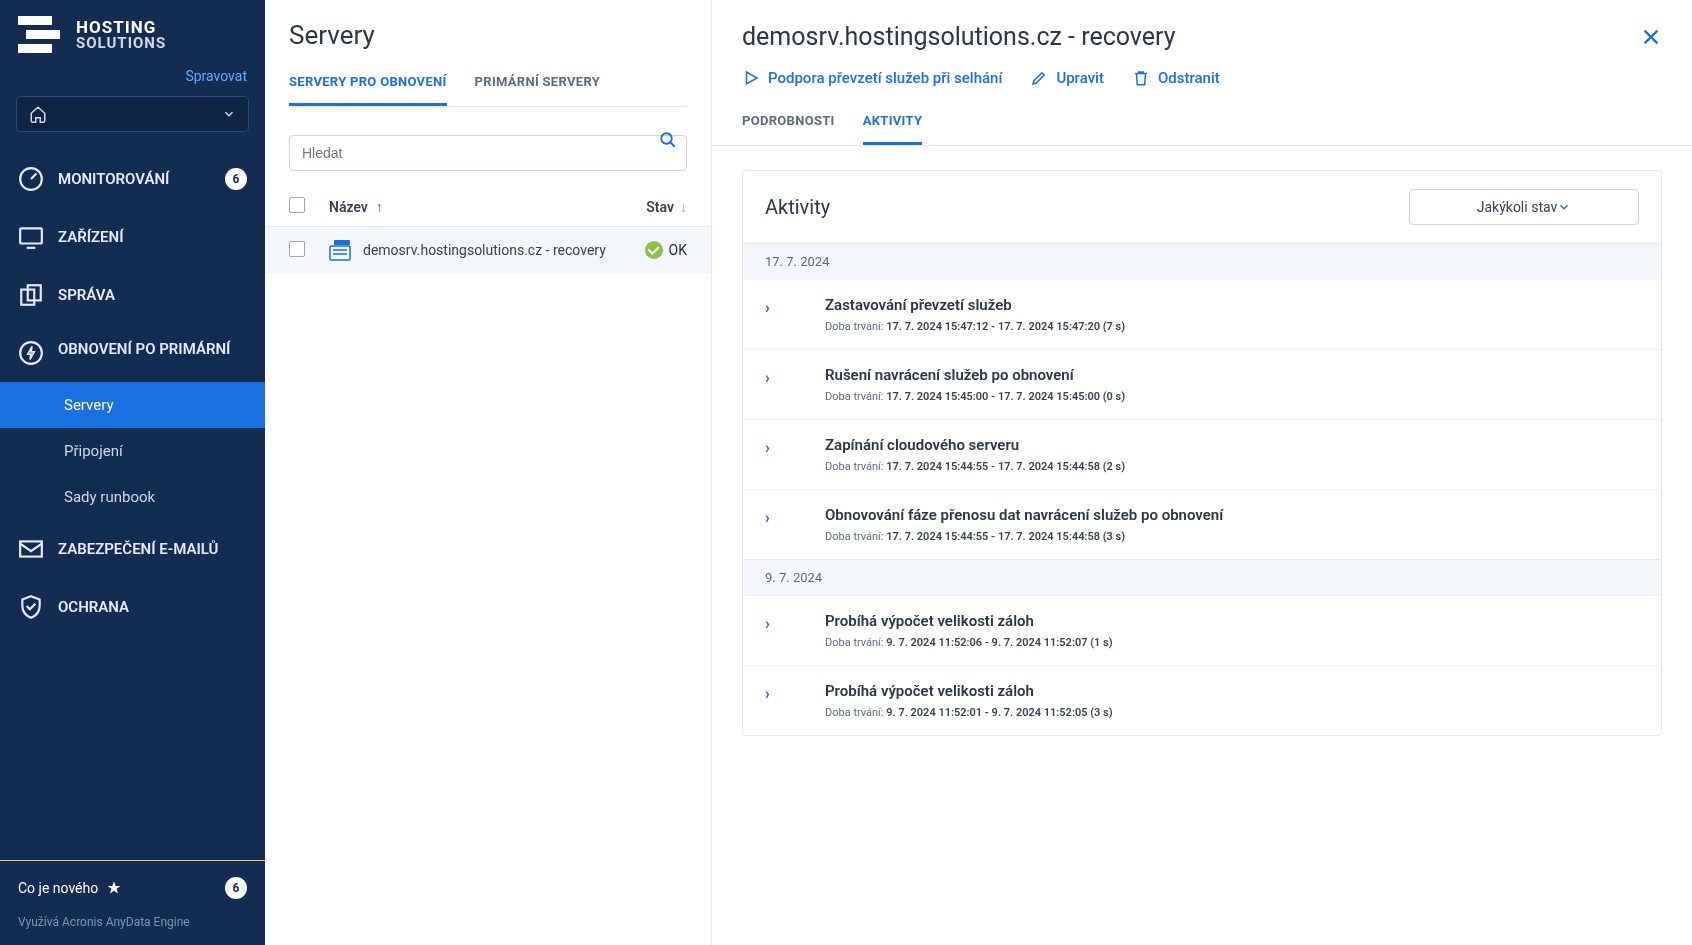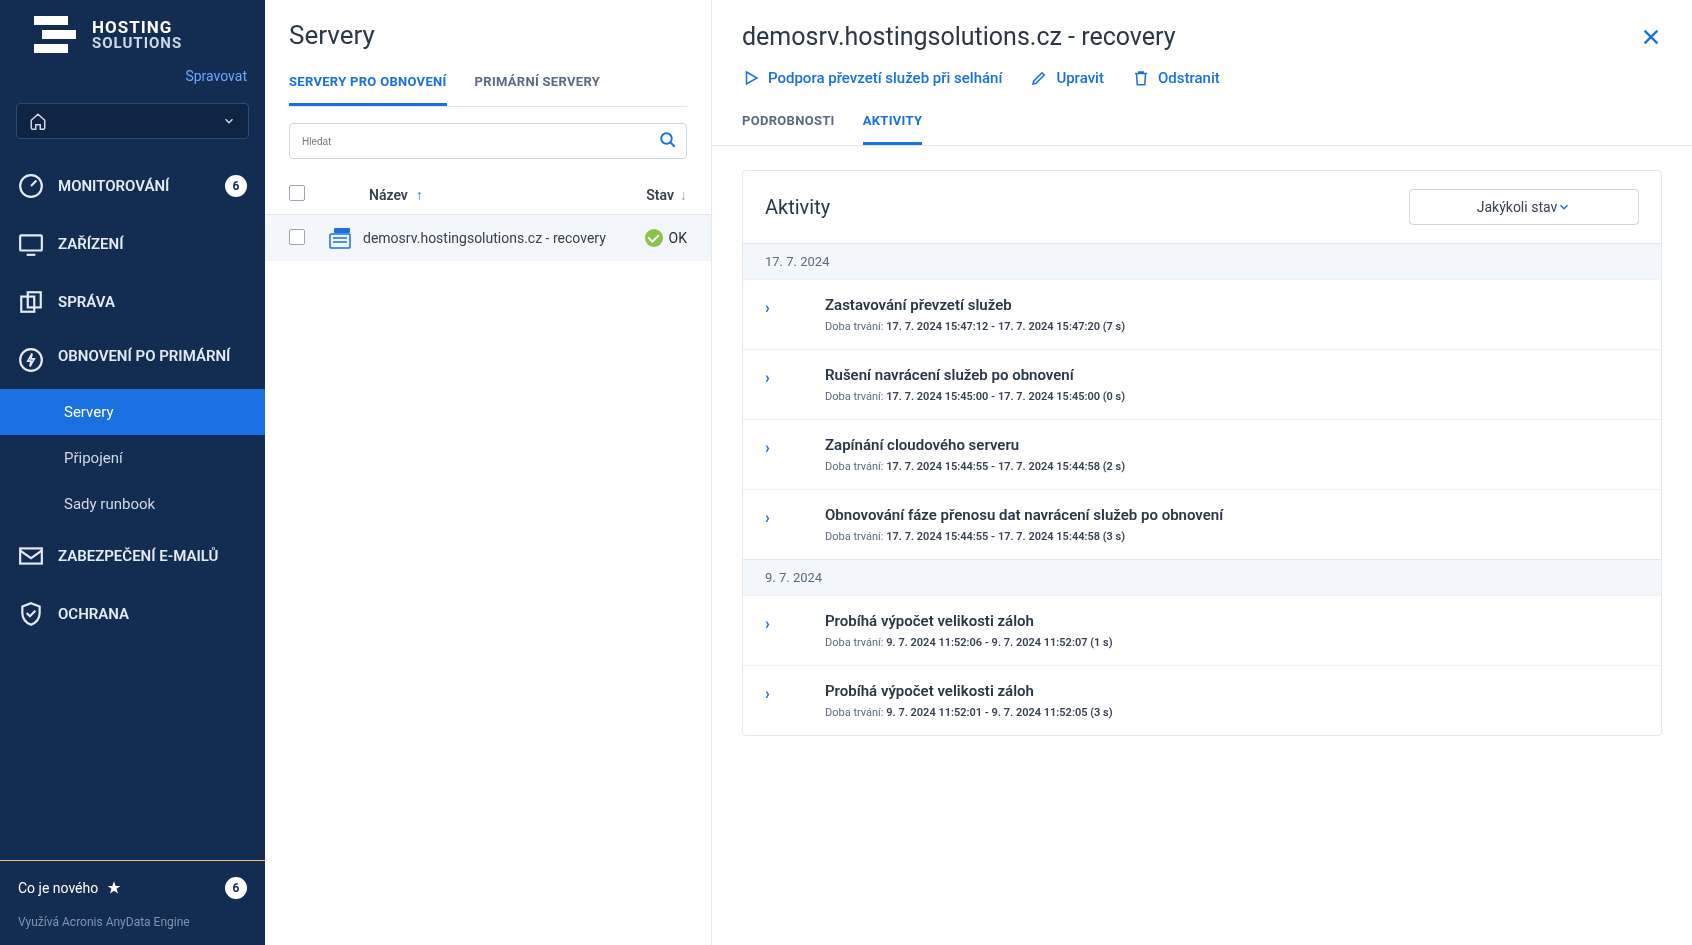--- a/index.html
+++ b/index.html
@@ -1,21 +1,21 @@
 <!DOCTYPE html>
 <html><head>
 <meta charset="utf-8">
 <style>
 * { box-sizing: border-box; margin: 0; padding: 0; }
 body { font-family: -apple-system, BlinkMacSystemFont, "Segoe UI", Roboto, sans-serif; font-size: 14px; color: #1f2937; overflow: hidden; }
 .app { display: flex; width: 1692px; height: 945px; }
 
 
 .sidebar { width: 265px; background: #132d52; color: #fff; display: flex; flex-direction: column; }
-.sidebar-top { padding: 16px 18px 7px; margin-left: 16px; }
+.sidebar-top { padding: 16px 18px 0; }
 .logo { display: flex; align-items: center; gap: 10px; margin-bottom: 10px; }
 .logo-mark { width: 48px; height: 38px; }
 .logo-text { display: flex; flex-direction: column; line-height: 1; font-weight: 700; letter-spacing: 1px; }
 .logo-text .l1 { font-size: 17px; }
 .logo-text .l2 { font-size: 15px; color: #cfd8e6; }
 .manage-link { display: block; text-align: right; color: #6aa8ff; font-size: 14px; padding: 4px 0 12px; cursor: pointer; }
 .org-select { margin: 0 16px 18px; background: #0f2443; border: 1px solid #2a4a78; border-radius: 4px; height: 36px; display: flex; align-items: center; padding: 0 12px; justify-content: space-between; cursor: pointer; }
 .org-select svg { fill: #cfd8e6; }
 .nav { flex: 1; overflow-y: auto; }
 .nav-item { display: flex; align-items: center; gap: 14px; padding: 16px 18px; cursor: pointer; font-weight: 600; font-size: 15px; color: #e5ebf3; }
@@ -32,23 +32,23 @@
 
 
 .center { width: 447px; border-right: 1px solid #e5e7eb; display: flex; flex-direction: column; background: #fff; }
 .center-header { padding: 20px 24px 0; }
 .center-title { font-size: 26px; font-weight: 400; color: #2b3747; margin-bottom: 24px; }
 .center-tabs { display: flex; gap: 28px; border-bottom: 1px solid #e5e7eb; }
 .center-tab { padding: 0 0 14px; font-size: 13px; font-weight: 700; letter-spacing: 0.3px; color: #5b6b7f; cursor: pointer; border-bottom: 3px solid transparent; }
 .center-tab.active { color: #1a70e0; border-bottom-color: #1a70e0; }
 .search-wrap { padding: 16px 24px; }
 .search-box { position: relative; }
-.search-box input { width: 100%; height: 36px; border: 1px solid #cdd5df; border-radius: 4px; padding: 0 36px 0 12px; font-size: 10px; }
+.search-box input { width: 100%; height: 36px; border: 1px solid #cdd5df; border-radius: 4px; padding: 0 36px 0 12px; font-size: 14px; margin-top: 12px; }
 .search-box .sico { position: absolute; right: 10px; top: 8px; color: #1a70e0; }
-.table-head { display: flex; padding: 10px 24px; border-bottom: 1px solid #e5e7eb; font-weight: 600; color: #374151; gap: 40px; }
+.table-head { display: flex; padding: 10px 24px; border-bottom: 1px solid #e5e7eb; font-weight: 600; color: #374151; }
 .table-head .cb { width: 40px; }
 .table-head .name { flex: 1; display: flex; align-items: center; gap: 8px; }
 .table-head .state { width: 70px; text-align: right; display: flex; align-items: center; justify-content: flex-end; gap: 6px; }
 .sort-up { color: #1a70e0; font-size: 14px; }
 .sort-down { color: #9aa6b5; font-size: 14px; }
 .table-row { display: flex; align-items: center; padding: 12px 24px; background: #f3f6fa; cursor: pointer; }
 .table-row .cb { width: 40px; }
 .table-row .rowname { flex: 1; display: flex; align-items: center; gap: 10px; color: #374151; }
 .table-row .rowstate { width: 70px; display: flex; align-items: center; gap: 6px; justify-content: flex-end; }
 .chk { width: 16px; height: 16px; border: 1px solid #9aa6b5; border-radius: 2px; background: #fff; display: inline-block; }

